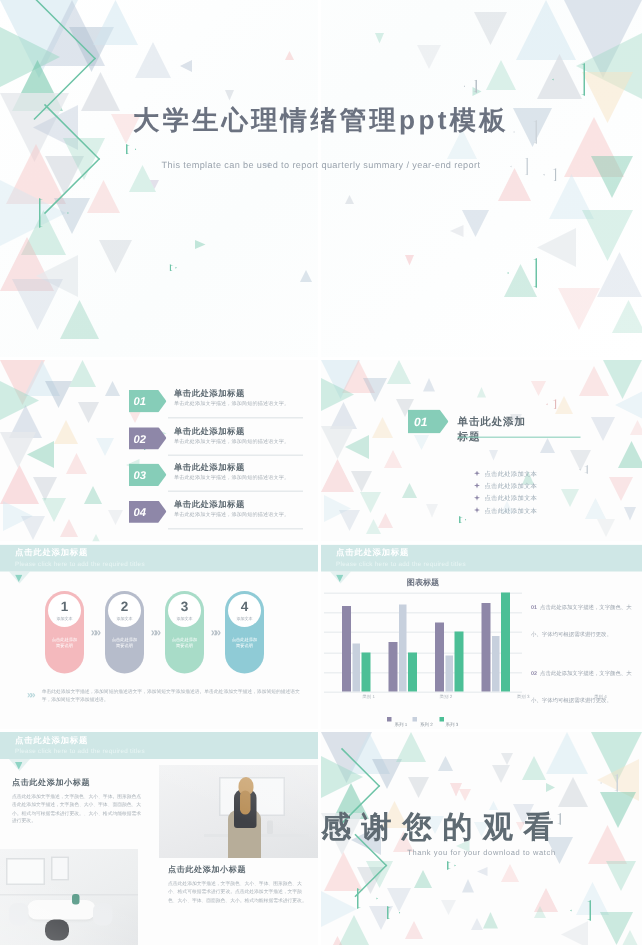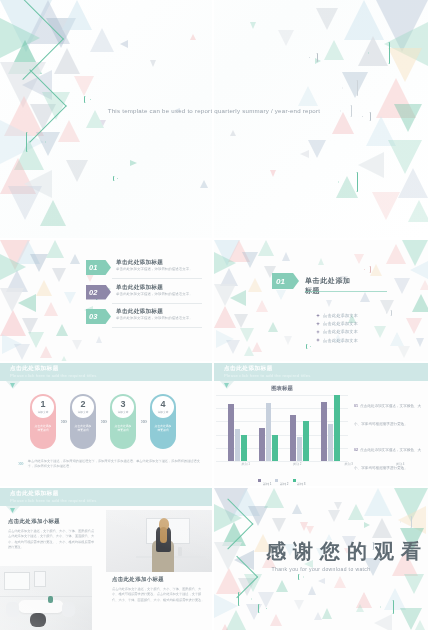--- a/index.html
+++ b/index.html
@@ -121,21 +121,21 @@
   .note span{ font-size:3.6px; color:#9aa3ad; line-height:1.5;}
 
   
   .photo{ position:absolute; overflow:hidden; }
   .photo .sky{ position:absolute; inset:0; }
   .img-txt{ position:absolute; z-index:7; }
   .img-h{ font-size:5.4px; font-weight:bold; color:#5f6b73; letter-spacing:.4px; margin-bottom:4px;}
   .img-p{ font-size:3.2px; color:#a9b1b8; line-height:1.65; }
 
   
-  .thx-title{ position:absolute; left:0; right:0; top:50px; text-align:right;
+  .thx-title{ position:absolute; left:0; right:0; top:50px; text-align:left;
     font-size:20px; font-weight:bold; color:#5f6b73; letter-spacing:7px; z-index:10; white-space:nowrap;}
   .thx-sub{ position:absolute; left:0; right:0; top:78px; text-align:center;
     font-size:5px; color:#9aa3ad; letter-spacing:.4px; z-index:10;}
 </style>
 </head>
 <body>
 
 <div class="deck">
 
   <div class="slide s-hero">
@@ -203,20 +203,21 @@
         <div style="position: absolute; left: 26px; top: 132px; width: 20px; height: 20px; border: 1.2px solid rgb(108, 195, 166); clip-path: polygon(100% 50%, 0px 0px, 0px 100%); background: transparent;"></div>
         <div style="position: absolute; left: 84px; top: 96px; width: 7px; height: 7px; border: 1px solid rgb(108, 195, 166); clip-path: polygon(100% 50%, 0px 0px, 0px 100%); background: transparent;"></div>
         <div style="position: absolute; left: 113px; top: 176px; width: 5px; height: 5px; border: 1px solid rgb(108, 195, 166); clip-path: polygon(100% 50%, 0px 0px, 0px 100%); background: transparent;"></div>
         <div style="position: absolute; left: 368px; top: 42px; width: 22px; height: 22px; border: 1.2px solid rgb(108, 195, 166); clip-path: polygon(0px 50%, 100% 0px, 100% 100%); background: transparent;"></div>
         <div style="position: absolute; left: 338px; top: 172px; width: 20px; height: 20px; border: 1.2px solid rgb(108, 195, 166); clip-path: polygon(0px 50%, 100% 0px, 100% 100%); background: transparent;"></div>
         <div style="position: absolute; left: 342px; top: 80px; width: 16px; height: 16px; border: 1px solid rgb(205, 212, 218); clip-path: polygon(0px 50%, 100% 0px, 100% 100%); background: transparent;"></div>
         <div style="position: absolute; left: 340px; top: 105px; width: 12px; height: 12px; border: 1px solid rgb(205, 212, 218); clip-path: polygon(0px 50%, 100% 0px, 100% 100%); background: transparent;"></div>
         <div style="position: absolute; left: 309px; top: 53px; width: 9px; height: 9px; border: 1px solid rgb(185, 194, 201); clip-path: polygon(0px 50%, 100% 0px, 100% 100%); background: transparent;"></div>
         <div style="position: absolute; left: 362px; top: 112px; width: 9px; height: 9px; border: 1px solid rgb(185, 194, 201); clip-path: polygon(0px 50%, 100% 0px, 100% 100%); background: transparent;"></div>
       </div>
+    <div class="hero-title">大学生心理情绪管理ppt模板</div>
     <div class="hero-sub">This template can be used to report quarterly summary / year-end report</div>
   </div>
 
   <div class="slide s-toc">
     <div id="toc-deco">
         <div class="tri" style="left: 0px; top: 0px; opacity: 0.5; border-left: 15px solid transparent; border-right: 15px solid transparent; border-top: 30px solid rgb(246, 195, 195);"></div>
         <div class="tri" style="left: 16px; top: 0px; opacity: 0.5; border-left: 12px solid transparent; border-right: 12px solid transparent; border-bottom: 24px solid rgb(207, 230, 239);"></div>
         <div class="tri" style="left: 0px; top: 14px; opacity: 0.45; border-top: 13px solid transparent; border-bottom: 13px solid transparent; border-left: 26px solid rgb(154, 216, 196);"></div>
         <div class="tri" style="left: 6px; top: 30px; opacity: 0.45; border-left: 11px solid transparent; border-right: 11px solid transparent; border-bottom: 22px solid rgb(185, 198, 214);"></div>
         <div class="tri" style="left: 0px; top: 48px; opacity: 0.8; border-left: 12px solid transparent; border-right: 12px solid transparent; border-top: 24px solid rgb(230, 233, 236);"></div>
@@ -252,20 +253,26 @@
           <div class="line"></div>
         </div>
         <div class="toc-row">
           <div class="toc-tag p">02</div>
           <div class="toc-ttl">单击此处添加标题</div>
           <div class="toc-desc">单击此处添加文字描述，添加简短的描述语文字。</div>
           <div class="line"></div>
         </div>
         <div class="toc-row">
           <div class="toc-tag g">03</div>
+          <div class="toc-ttl">单击此处添加标题</div>
+          <div class="toc-desc">单击此处添加文字描述，添加简短的描述语文字。</div>
+          <div class="line"></div>
+        </div>
+        <div class="toc-row">
+          <div class="toc-tag p">04</div>
           <div class="toc-ttl">单击此处添加标题</div>
           <div class="toc-desc">单击此处添加文字描述，添加简短的描述语文字。</div>
           <div class="line"></div>
         </div>
       </div>
   </div>
 
   <div class="slide s-sec">
     <div id="sec-deco">
         <div class="tri" style="left: 0px; top: 0px; opacity: 0.5; border-left: 13px solid transparent; border-right: 13px solid transparent; border-top: 26px solid rgb(207, 230, 239);"></div>

